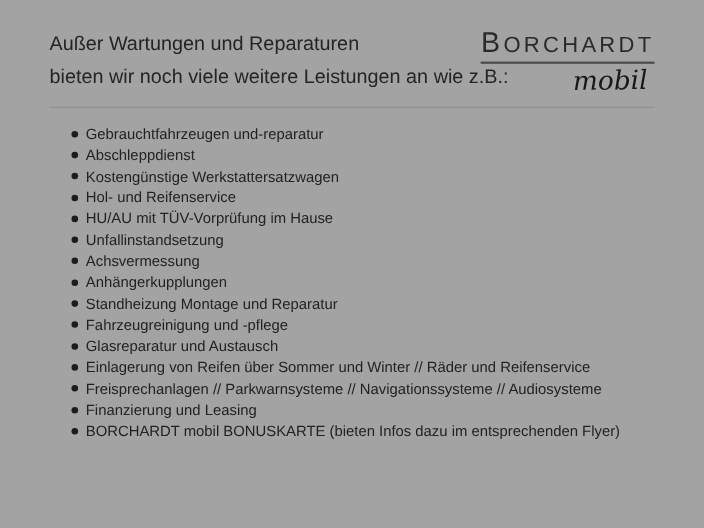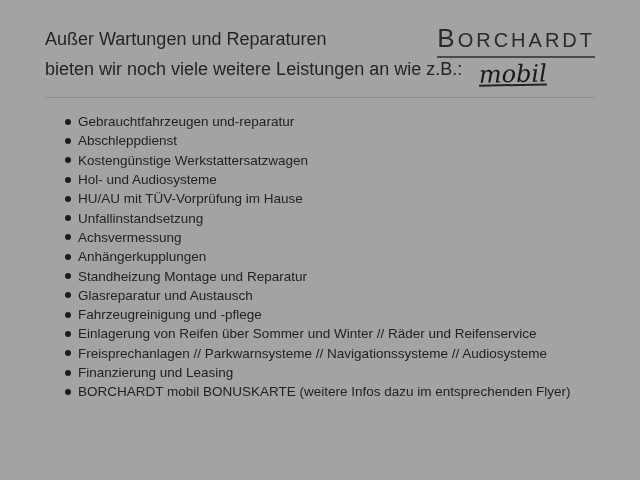--- a/index.html
+++ b/index.html
@@ -26,22 +26,21 @@
     font-size: 18px;
     line-height: 30px;
     color: #242424;
     letter-spacing: 0;
     max-width: 470px;
   }
   .logo {
     position: absolute;
     top: 1px;
     right: 0;
-    text-align: center;
-    text-decoration: underline;
+    text-align: right;
   }
   .logo-name {
     display: inline-block;
     font-size: 20px;
     font-weight: 400;
     letter-spacing: 3px;
     color: #2a2a2a;
     border-bottom: 2px solid #4a4a4a;
     padding-bottom: 5px;
     line-height: 1;
@@ -123,21 +122,21 @@
       <li class="service">
       <span class="bullet"></span>
       <span class="service-text">Abschleppdienst</span>
     </li>
       <li class="service">
       <span class="bullet"></span>
       <span class="service-text">Kostengünstige Werkstattersatzwagen</span>
     </li>
       <li class="service">
       <span class="bullet"></span>
-      <span class="service-text">Hol- und Audiosysteme</span>
+      <span class="service-text">Hol- und Reifenservice</span>
     </li>
       <li class="service">
       <span class="bullet"></span>
       <span class="service-text">HU/AU mit TÜV-Vorprüfung im Hause</span>
     </li>
       <li class="service">
       <span class="bullet"></span>
       <span class="service-text">Unfallinstandsetzung</span>
     </li>
       <li class="service">
@@ -147,37 +146,37 @@
       <li class="service">
       <span class="bullet"></span>
       <span class="service-text">Anhängerkupplungen</span>
     </li>
       <li class="service">
       <span class="bullet"></span>
       <span class="service-text">Standheizung Montage und Reparatur</span>
     </li>
       <li class="service">
       <span class="bullet"></span>
-      <span class="service-text">Glasreparatur und Austausch</span>
+      <span class="service-text">Fahrzeugreinigung und -pflege</span>
     </li>
       <li class="service">
       <span class="bullet"></span>
-      <span class="service-text">Fahrzeugreinigung und -pflege</span>
+      <span class="service-text">Glasreparatur und Austausch</span>
     </li>
       <li class="service">
       <span class="bullet"></span>
       <span class="service-text">Einlagerung von Reifen über Sommer und Winter // Räder und Reifenservice</span>
     </li>
       <li class="service">
       <span class="bullet"></span>
       <span class="service-text">Freisprechanlagen // Parkwarnsysteme // Navigationssysteme // Audiosysteme</span>
     </li>
       <li class="service">
       <span class="bullet"></span>
       <span class="service-text">Finanzierung und Leasing</span>
     </li>
       <li class="service">
       <span class="bullet"></span>
-      <span class="service-text">BORCHARDT mobil BONUSKARTE (weitere Infos dazu im entsprechenden Flyer)</span>
+      <span class="service-text">BORCHARDT mobil BONUSKARTE (bieten Infos dazu im entsprechenden Flyer)</span>
     </li>
     </ul>
 
 </div>
 
 </body></html>

